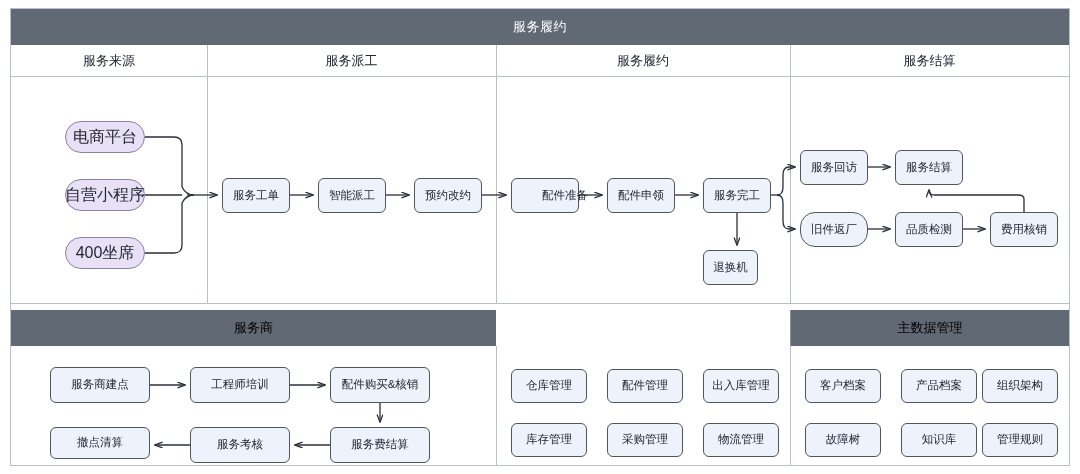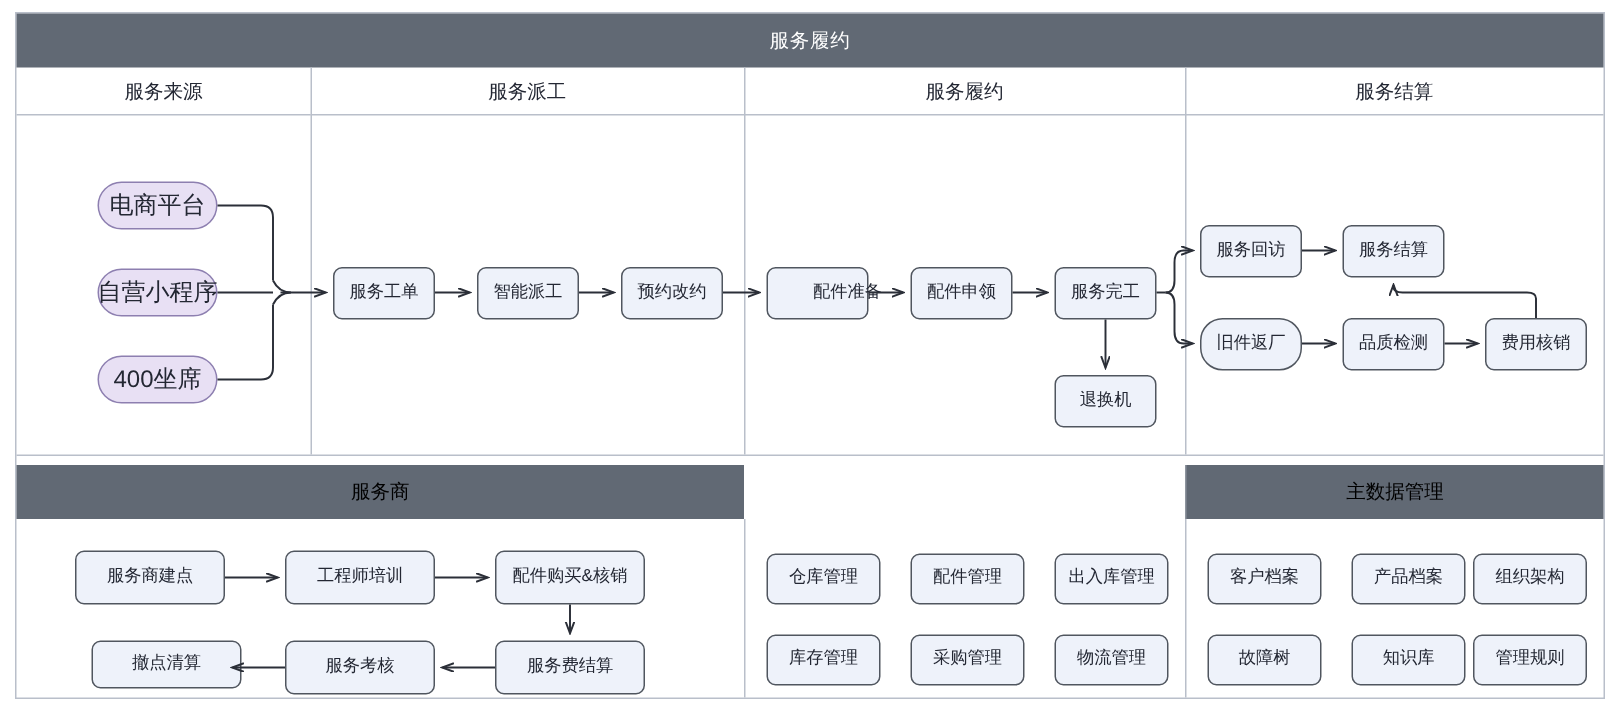--- a/index.html
+++ b/index.html
@@ -191,21 +191,21 @@
 
     <div class="node" style="left:500px; top:169px; width:68px; height:35px;padding-left:40px;">
       <span>配件准备</span>
     </div>
     <div class="node" style="left:596px; top:169px; width:68px; height:35px;">
       <span>配件申领</span>
     </div>
     <div class="node" style="left:692px; top:169px; width:68px; height:35px;">
       <span>服务完工</span>
     </div>
-    <div class="node" style="left:692px; top:241px; width:68px; height:35px;">
+    <div class="node" style="left:692px; top:241px; width:55px; height:35px;">
       <span>退换机</span>
     </div>
 
     <div class="node" style="left:789px; top:141px; width:68px; height:35px;">
       <span>服务回访</span>
     </div>
     <div class="node" style="left:884px; top:141px; width:68px; height:35px;">
       <span>服务结算</span>
     </div>
     <div class="node" style="left:789px; top:203px; width:68px; height:35px;border-radius:15px;">
@@ -226,21 +226,21 @@
     </div>
     <div class="node" style="left:319px; top:358px; width:100px; height:36px;">
       <span>配件购买&amp;核销</span>
     </div>
     <div class="node" style="left:319px; top:418px; width:100px; height:36px;">
       <span>服务费结算</span>
     </div>
     <div class="node" style="left:179px; top:418px; width:100px; height:36px;">
       <span>服务考核</span>
     </div>
-    <div class="node" style="left:50px;  top:418px; width:100px; height:32px;text-align:center;">
+    <div class="node" style="left:39px;  top:418px; width:100px; height:32px;text-align:center;">
       <span>撤点清算</span>
     </div>
 
     <div class="node" style="left:500px; top:360px; width:76px; height:34px;">
       <span>仓库管理</span>
     </div>
     <div class="node" style="left:692px; top:360px; width:76px; height:34px;">
       <span>出入库管理</span>
     </div>
     <div class="node" style="left:596px; top:360px; width:76px; height:34px;">

